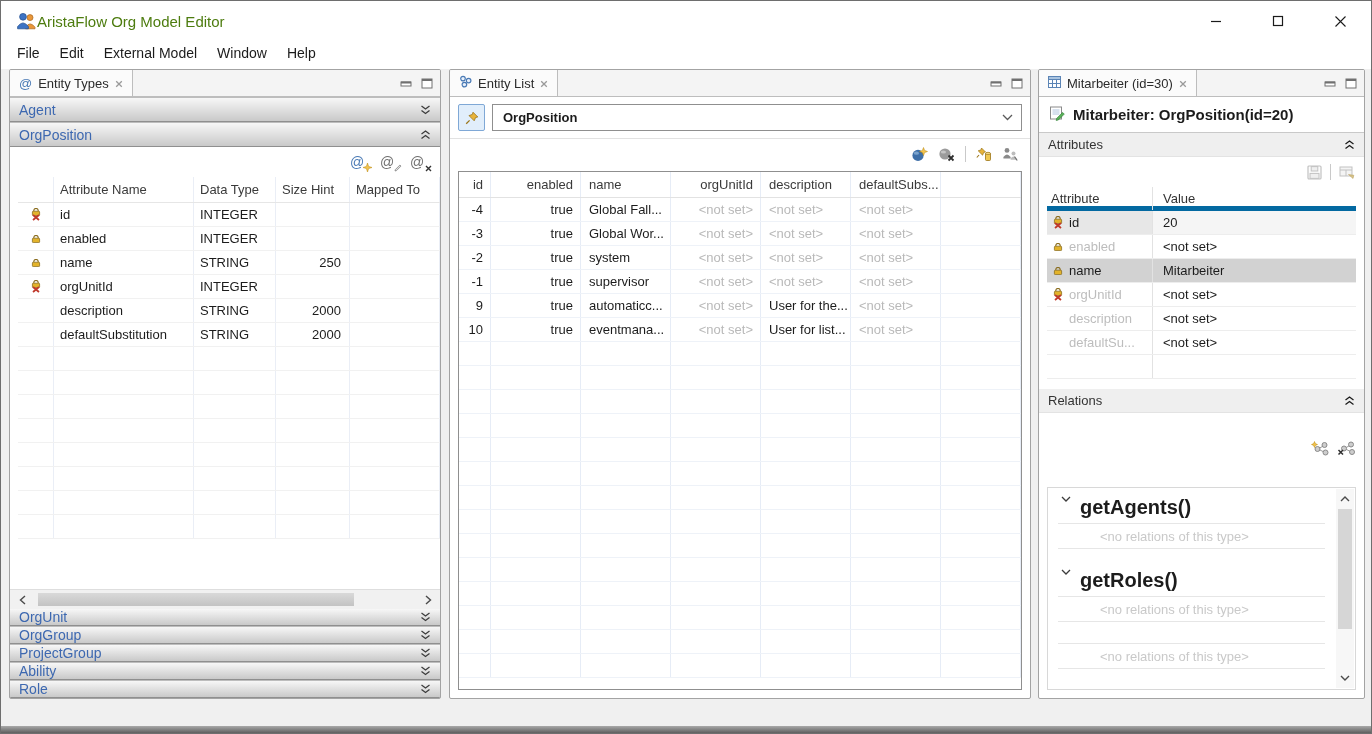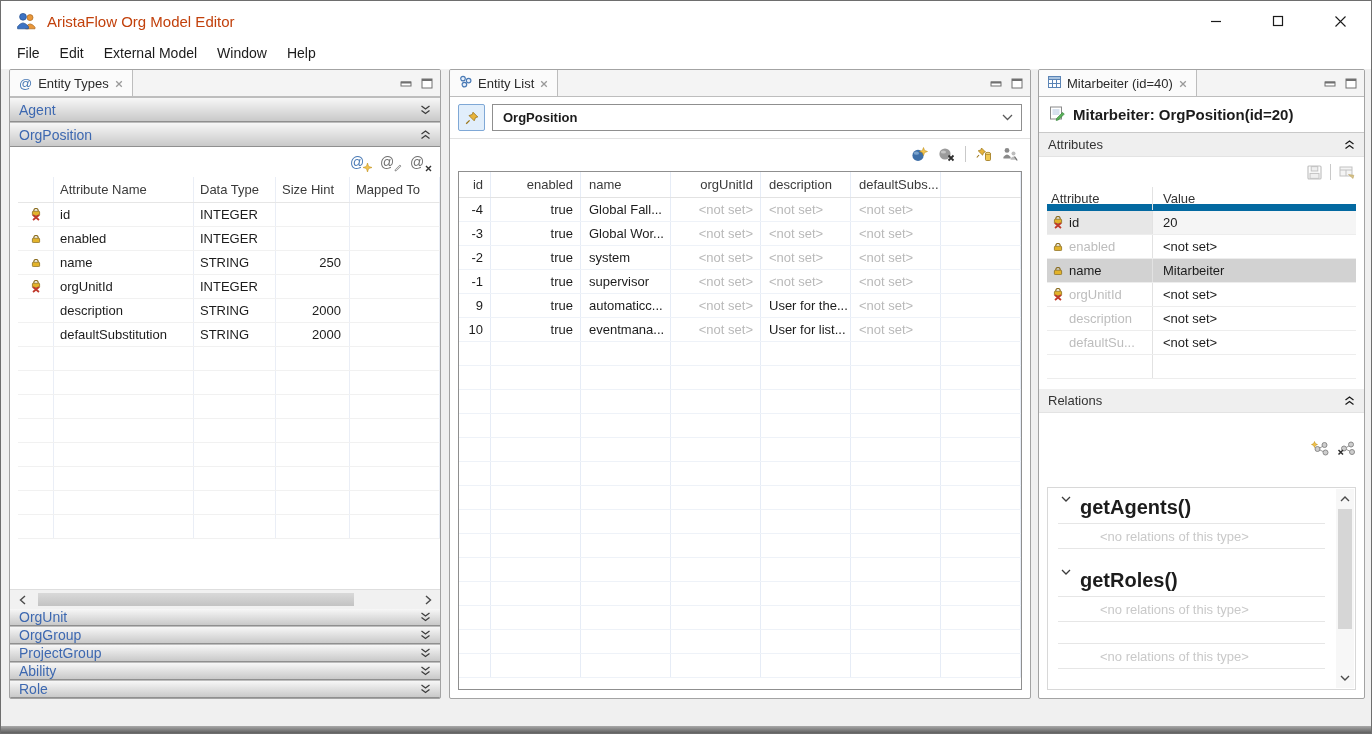--- a/index.html
+++ b/index.html
@@ -5,21 +5,21 @@
   * { margin:0; padding:0; box-sizing:border-box; }
   html,body { background:#d8d8d8; }
   body { font-family:"Liberation Sans", sans-serif; color:#1c1c1c; }
 
   .window { position:relative; width:1372px; height:734px; background:#ffffff;
             border:1px solid #6e6e6e; overflow:hidden; }
 
   
   .titlebar { height:40px; display:flex; align-items:center; padding-left:15px; background:#fff; }
   .app-icon { display:inline-flex; line-height:0; }
-  .win-title { font-size:15px; color:#c2410c; margin-left:10px; }
+  .win-title { font-size:15px; color:#4d7c0f; }
   .win-controls { position:absolute; right:0; top:0; height:40px; display:flex; }
   .win-btn { width:62px; height:40px; display:flex; align-items:center; justify-content:center; }
 
   
   .menubar { height:28px; display:flex; padding-left:6px; background:#fff; }
   .menu-item { padding:4px 10px; font-size:14px; color:#1b1b1b; }
 
   
   .workspace { position:absolute; top:68px; left:0; right:0; height:632px; background:#f0f0f0; }
   .panel { position:absolute; top:0; height:630px; background:#fff; border:1px solid #a3a3a3;
@@ -97,21 +97,21 @@
   .detail-title-text { font-weight:bold; font-size:15px; }
   .section-header { flex:0 0 24px; background:#efefef; display:flex; align-items:center;
                     justify-content:space-between; padding:0 9px; font-size:13px; color:#333;
                     border-bottom:1px solid #e3e3e3; }
   .section-toolbar { flex:0 0 30px; display:flex; align-items:center; justify-content:flex-end;
                      gap:8px; padding-right:9px; }
   .at-table { margin:0 8px 10px 8px; }
   .at-row { display:grid; grid-template-columns:22px 84px 1fr; height:24px; line-height:23px;
             font-size:13px; border-bottom:1px solid #ededed; }
   .at-hrow { display:grid; grid-template-columns:106px 1fr; height:24px; line-height:23px;
-             font-size:13px; color:#333; border-bottom:7px solid #0369a1; }
+             font-size:13px; color:#333; border-bottom:5px solid #0369a1; }
   .at-hcell1 { padding-left:4px; border-right:1px solid #e2e2e2; }
   .at-hcell2 { padding-left:10px; }
   .at-icon-cell { display:flex; align-items:center; justify-content:center; }
   .at-name { border-right:1px solid #e2e2e2; overflow:hidden; white-space:nowrap; }
   .at-value { padding-left:10px; overflow:hidden; white-space:nowrap; }
   .at-row.set .at-icon-cell, .at-row.set .at-name { background:#e7e7e7; }
   .at-row.set .at-value { background:#f5f5f5; }
   .at-row.unset .at-name { color:#bdbdbd; }
   .at-row.selected .at-icon-cell, .at-row.selected .at-name, .at-row.selected .at-value { background:#d2d2d2; }
 
@@ -737,21 +737,21 @@
         <div class="tab">
           <span>
             <svg width="13" height="12" viewBox="0 0 13 12">
               <rect x="0.5" y="0.5" width="12" height="11" fill="#fff" stroke="#5b84b5"></rect>
               <rect x="0.5" y="0.5" width="12" height="3" fill="#aac4e0" stroke="#5b84b5"></rect>
               <line x1="4.5" y1="3.5" x2="4.5" y2="11.5" stroke="#5b84b5"></line>
               <line x1="8.5" y1="3.5" x2="8.5" y2="11.5" stroke="#5b84b5"></line>
               <line x1="0.5" y1="7.5" x2="12.5" y2="7.5" stroke="#5b84b5"></line>
             </svg>
           </span>
-          <span>Mitarbeiter (id=40)</span>
+          <span>Mitarbeiter (id=30)</span>
           <span>
             <svg width="8" height="8" viewBox="0 0 8 8">
                 <path d="M1.2 1.2l5.6 5.6M6.8 1.2L1.2 6.8" stroke="#9a9a9a" stroke-width="1.3"></path>
               </svg>
           </span>
         </div>
         <div class="panel-minmax">
           <span class="mini-btn">
             <svg width="12" height="9" viewBox="0 0 12 9">
                 <rect x="1" y="3" width="10" height="4" fill="#fff" stroke="#707070"></rect>

